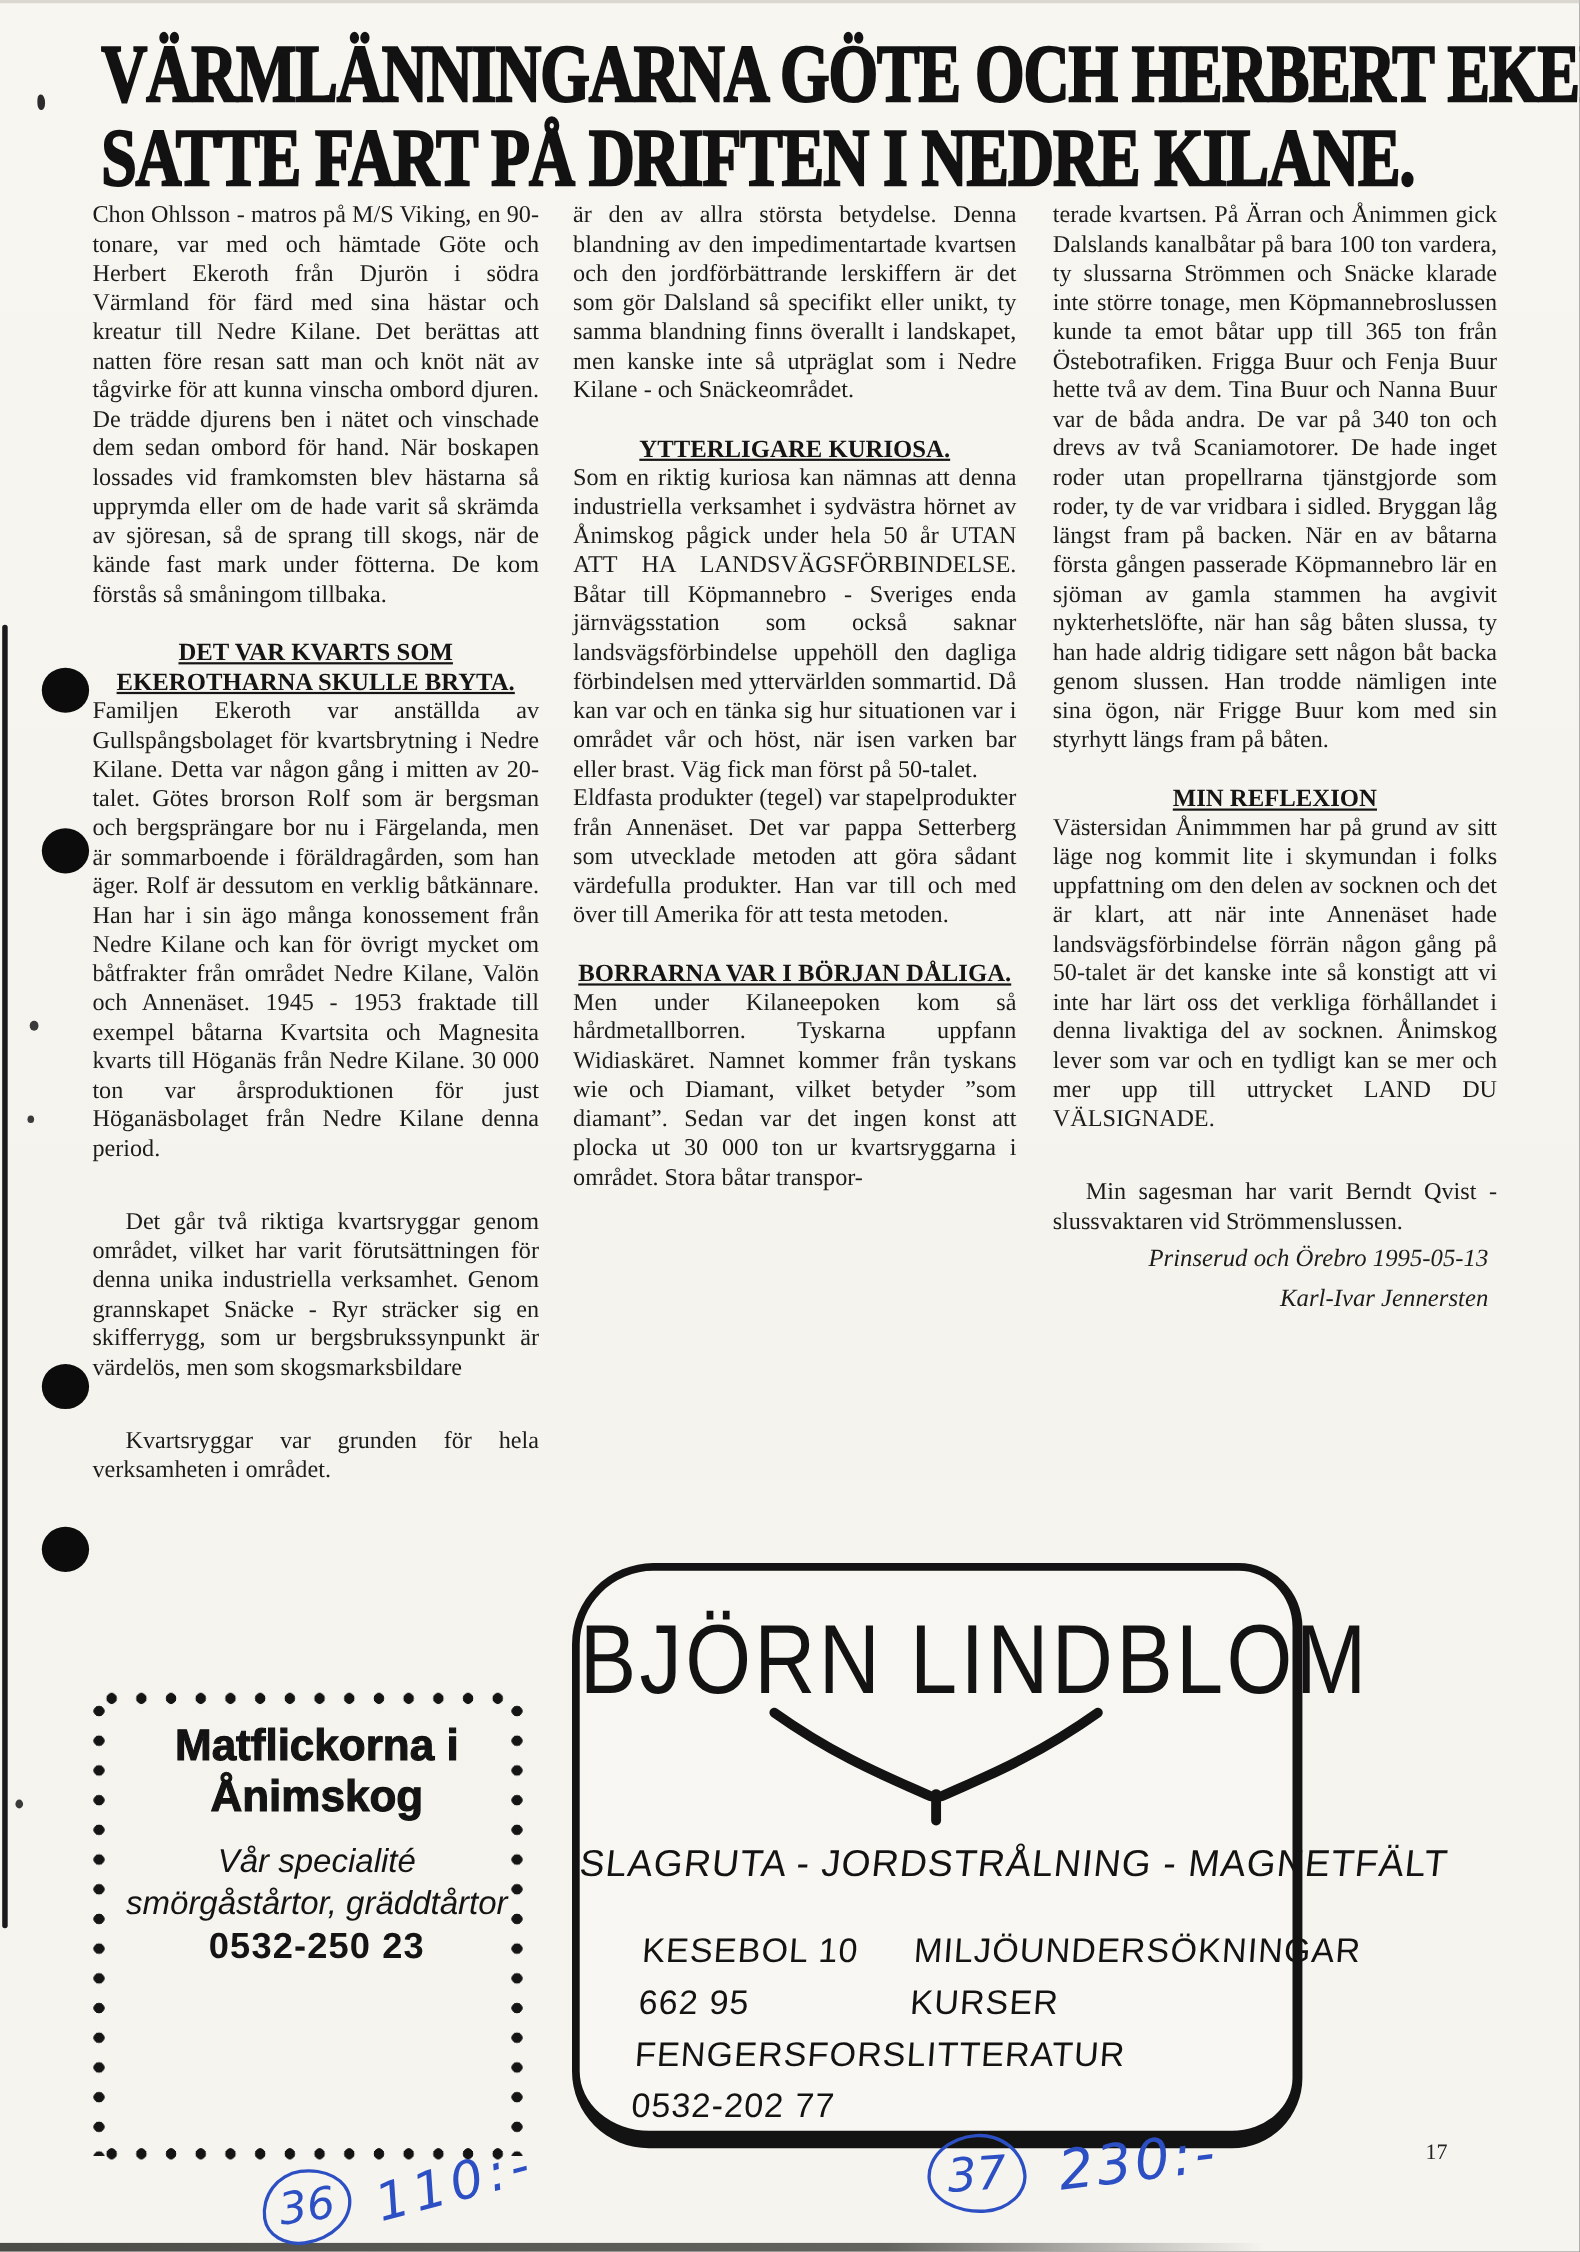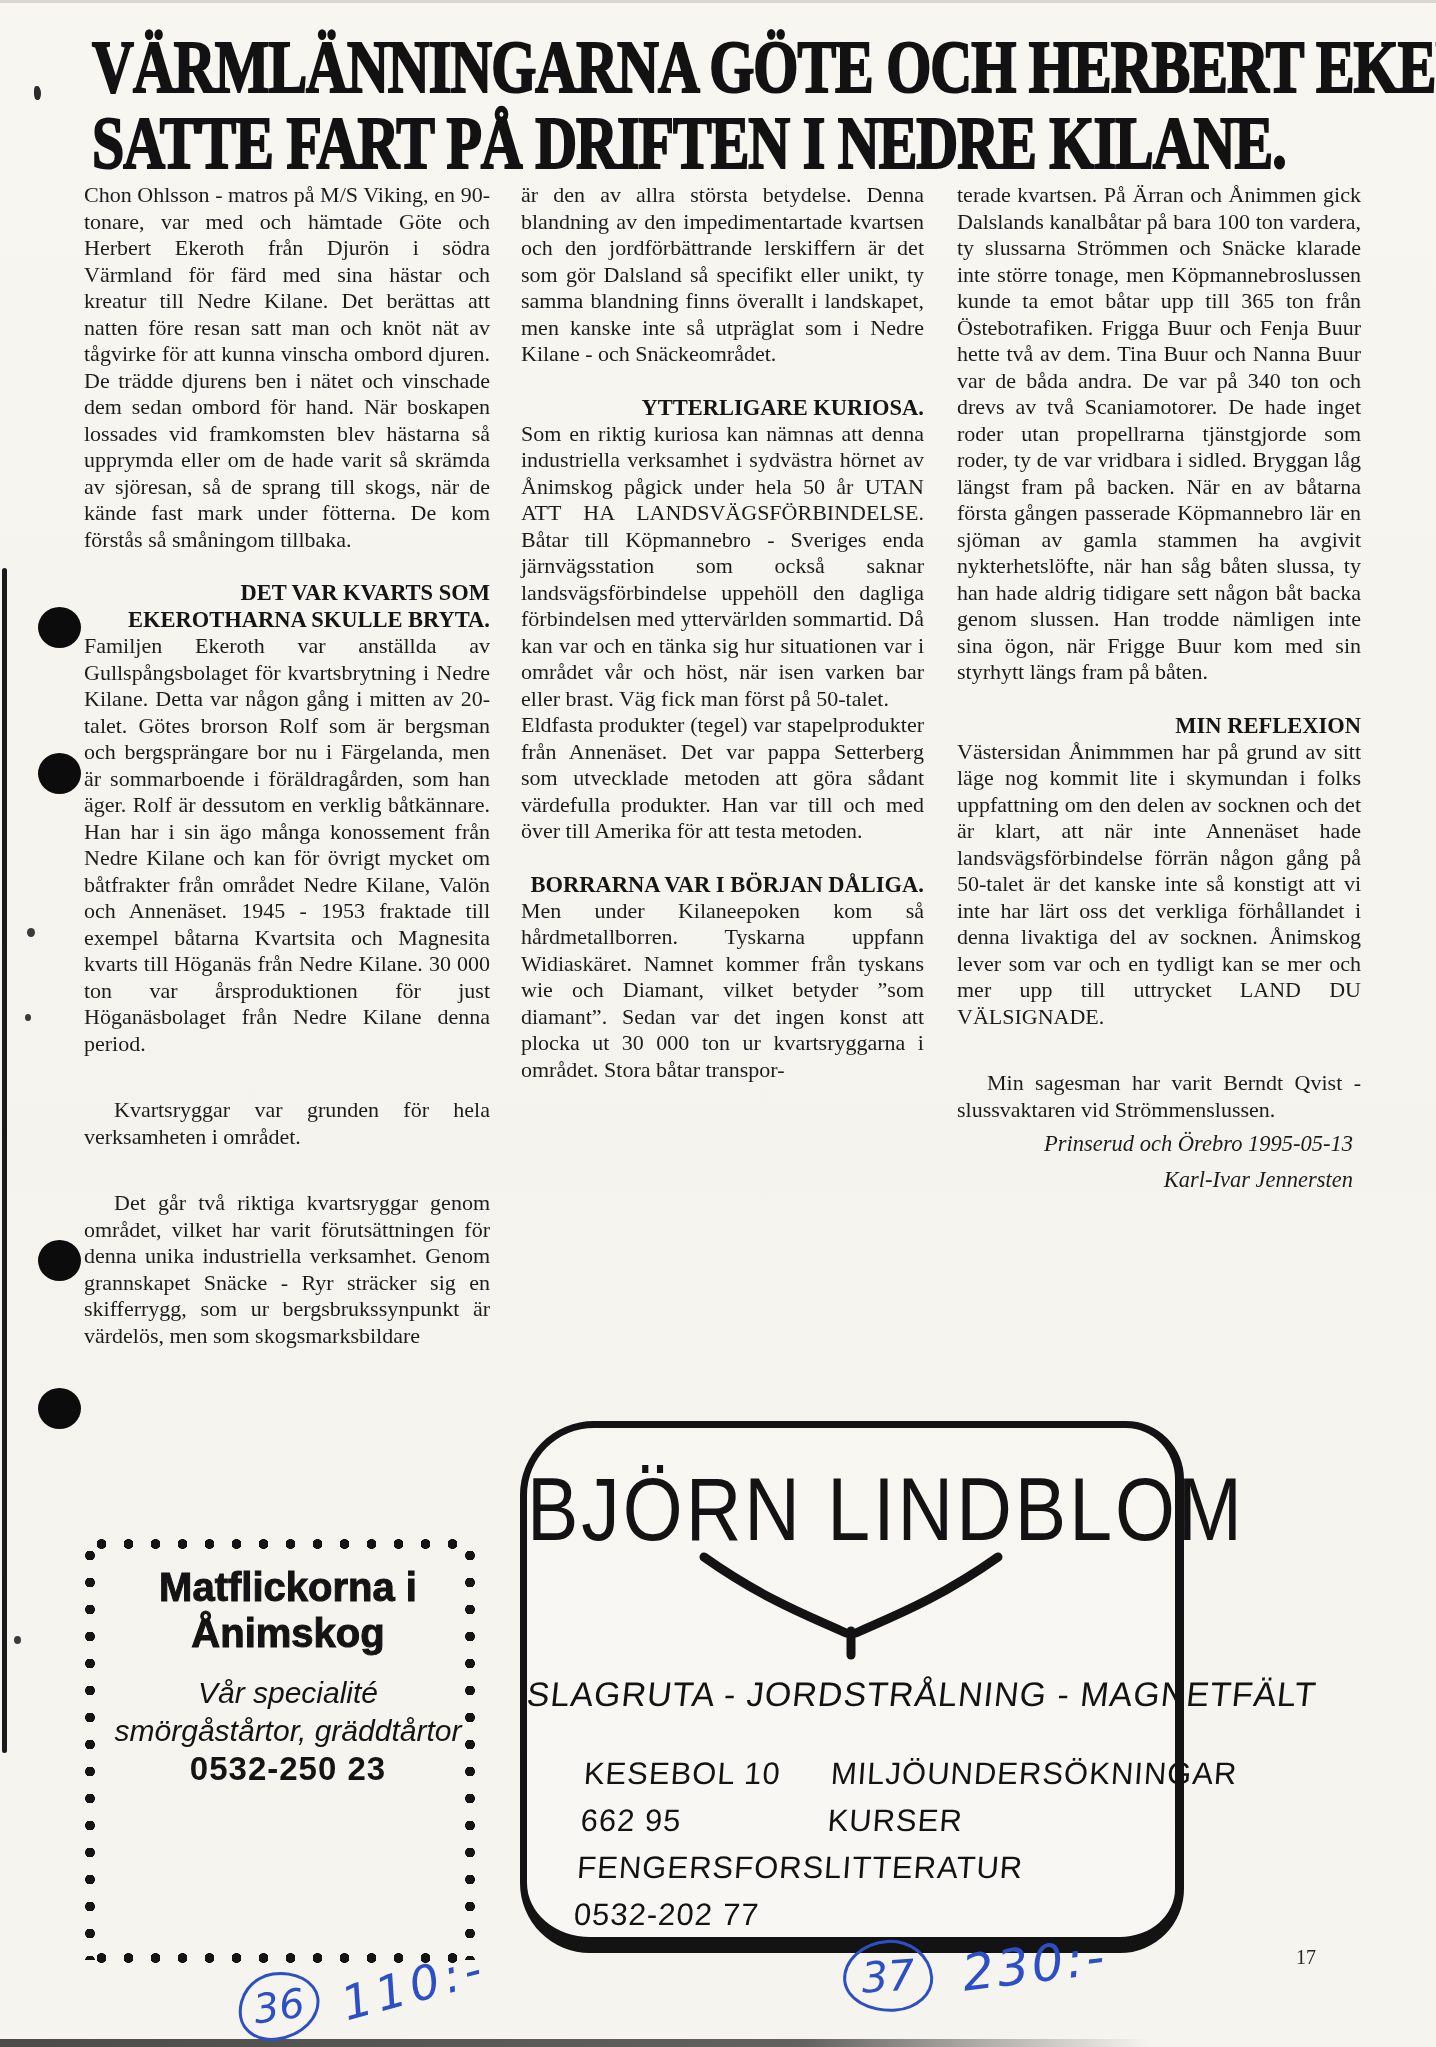--- a/index.html
+++ b/index.html
@@ -18,22 +18,22 @@
     letter-spacing:-1px;color:#121212;-webkit-text-stroke:1.7px #121212;
   }
   
   .col{position:absolute;top:182px;text-align:justify;font-size:22px;line-height:26.5px;color:#1c1c1c;}
   .col-1{left:84px;width:406px;}
   .col-2{left:521px;width:403px;}
   .col-3{left:957px;width:404px;}
   .col p{margin:0;}
   .col p.ind{text-indent:30px;margin-top:40px;}
   .col h3{
-    font-size:22.5px;line-height:27px;margin:26px 0 0 0;text-align:right;
-    font-weight:700;color:#151515;
+    font-size:22.5px;line-height:27px;margin:26px 0 0 0;text-align:center;
+    font-weight:700;color:#151515;text-decoration:underline;
   }
   .col h3 + p{margin-top:0;}
   .sig{text-align:right;font-style:italic;margin:6px 8px 0 0;font-size:22.5px;line-height:30px;}
   
   .ad-left{position:absolute;left:84px;top:1538px;width:392px;height:426px;}
   .dots{position:absolute;}
   .dots-h{left:4px;right:4px;height:12px;
     background-image:radial-gradient(circle 5px at 50% 50%,#141414 97%,rgba(0,0,0,0) 100%);
     background-size:27px 12px;background-repeat:repeat-x;}
   .dots-top{top:0;} .dots-bottom{bottom:0;}
@@ -111,22 +111,22 @@
 
   <div class="headline">
     <div class="hl-line"><span>VÄRMLÄNNINGARNA GÖTE OCH HERBERT EKEROTH</span></div>
     <div class="hl-line"><span>SATTE FART PÅ DRIFTEN I NEDRE KILANE.</span></div>
   </div>
 
   <div class="col col-1">
     <p>Chon Ohlsson - matros på M/S Viking, en 90-tonare, var med och hämtade Göte och Herbert Ekeroth från Djurön i södra Värmland för färd med sina hästar och kreatur till Nedre Kilane. Det berättas att natten före resan satt man och knöt nät av tågvirke för att kunna vinscha ombord djuren. De trädde djurens ben i nätet och vinschade dem sedan ombord för hand. När boskapen lossades vid framkomsten blev hästarna så upprymda eller om de hade varit så skrämda av sjöresan, så de sprang till skogs, när de kände fast mark under fötterna. De kom förstås så småningom tillbaka.</p>
     <h3>DET VAR KVARTS SOM EKEROTHARNA SKULLE BRYTA.</h3>
     <p>Familjen Ekeroth var anställda av Gullspångsbolaget för kvartsbrytning i Nedre Kilane. Detta var någon gång i mitten av 20-talet. Götes brorson Rolf som är bergsman och bergsprängare bor nu i Färgelanda, men är sommarboende i föräldragården, som han äger. Rolf är dessutom en verklig båtkännare. Han har i sin ägo många konossement från Nedre Kilane och kan för övrigt mycket om båtfrakter från området Nedre Kilane, Valön och Annenäset. 1945 - 1953 fraktade till exempel båtarna Kvartsita och Magnesita kvarts till Höganäs från Nedre Kilane. 30 000 ton var årsproduktionen för just Höganäsbolaget från Nedre Kilane denna period.</p>
+    <p class="ind">Det går två riktiga kvartsryggar genom området, vilket har varit förutsättningen för denna unika industriella verksamhet. Genom grannskapet Snäcke - Ryr sträcker sig en skifferrygg, som ur bergsbrukssynpunkt är värdelös, men som skogsmarksbildare</p>
     <p class="ind">Kvartsryggar var grunden för hela verksamheten i området.</p>
-    <p class="ind">Det går två riktiga kvartsryggar genom området, vilket har varit förutsättningen för denna unika industriella verksamhet. Genom grannskapet Snäcke - Ryr sträcker sig en skifferrygg, som ur bergsbrukssynpunkt är värdelös, men som skogsmarksbildare</p>
   </div>
 
   <div class="col col-2">
     <p>är den av allra största betydelse. Denna blandning av den impedimentartade kvartsen och den jordförbättrande lerskiffern är det som gör Dalsland så specifikt eller unikt, ty samma blandning finns överallt i landskapet, men kanske inte så utpräglat som i Nedre Kilane - och Snäckeområdet.</p>
     <h3>YTTERLIGARE KURIOSA.</h3>
     <p>Som en riktig kuriosa kan nämnas att denna industriella verksamhet i sydvästra hörnet av Ånimskog pågick under hela 50 år UTAN ATT HA LANDSVÄGSFÖRBINDELSE. Båtar till Köpmannebro - Sveriges enda järnvägsstation som också saknar landsvägsförbindelse uppehöll den dagliga förbindelsen med yttervärlden sommartid. Då kan var och en tänka sig hur situationen var i området vår och höst, när isen varken bar eller brast. Väg fick man först på 50-talet.</p>
     <p>Eldfasta produkter (tegel) var stapelprodukter från Annenäset. Det var pappa Setterberg som utvecklade metoden att göra sådant värdefulla produkter. Han var till och med över till Amerika för att testa metoden.</p>
     <h3>BORRARNA VAR I BÖRJAN DÅLIGA.</h3>
     <p>Men under Kilaneepoken kom så hårdmetallborren. Tyskarna uppfann Widiaskäret. Namnet kommer från tyskans wie och Diamant, vilket betyder ”som diamant”. Sedan var det ingen konst att plocka ut 30 000 ton ur kvartsryggarna i området. Stora båtar transpor-</p>
   </div>

